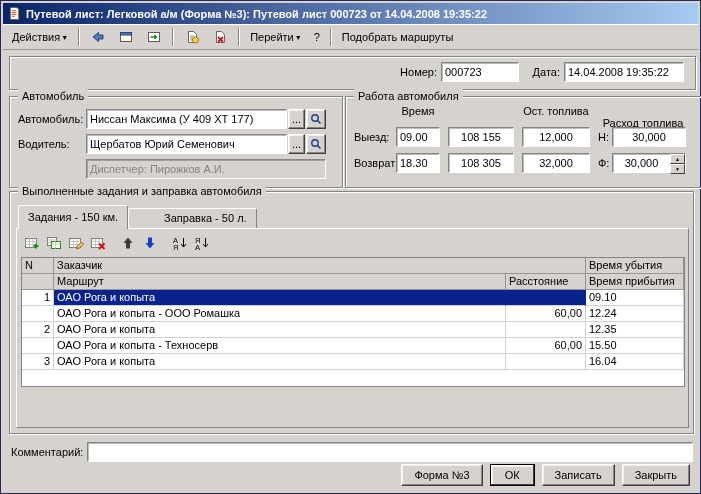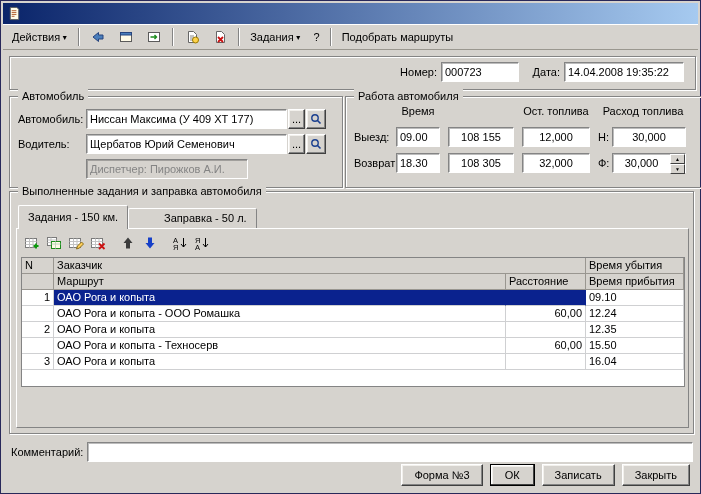--- a/index.html
+++ b/index.html
@@ -106,20 +106,21 @@
 </head>
 <body>
 
 <div class="window">
 
   <div class="titlebar">
     <svg class="title-icon" viewBox="0 0 16 16">
       <path d="M3.5 1.5h7l2 2v11h-9z" fill="#fffbe8" stroke="#5b5b5b"></path>
       <path d="M5 5h5M5 7h5M5 9h5M5 11h3" stroke="#b05a2a" stroke-width="1"></path>
     </svg>
+    <span>Путевой лист: Легковой а/м (Форма №3): Путевой лист 000723 от 14.04.2008 19:35:22</span>
   </div>
 
   <div class="toolbar">
     <button class="tb-btn">
       <span>Действия</span>
       <span class="caret">▼</span>
     </button>
     <span class="tb-sep"></span>
     <button class="tb-btn">
       <svg class="icon16" viewBox="0 0 16 16">
@@ -147,21 +148,21 @@
       </svg>
     </button>
     <button class="tb-btn">
       <svg class="icon16" viewBox="0 0 16 16">
         <path d="M4.5 2.5h5l3 3v8h-8z" fill="#fff" stroke="#666"></path>
         <path d="M6 8l5 5M11 8l-5 5" stroke="#cc1111" stroke-width="1.8"></path>
       </svg>
     </button>
     <span class="tb-sep"></span>
     <button class="tb-btn">
-      <span>Задания</span>
+      <span>Перейти</span>
       <span class="caret">▼</span>
     </button>
     <button class="tb-btn">
       <span>?</span>
     </button>
     <span class="tb-sep"></span>
     <button class="tb-btn">
       <span>Подобрать маршруты</span>
     </button>
   </div>
@@ -191,29 +192,29 @@
       <input class="inp" style="left: 76px; top: 37px; width: 201px;" value="Щербатов Юрий Семенович">
       <button class="mini-btn" style="left:278px; top:37px; width:17px;">
         <span>...</span>
       </button>
       <button class="mini-btn" style="left:296px; top:37px; width:20px;">
         <svg width="12" height="12" viewBox="0 0 12 12">
           <circle cx="5" cy="5" r="3.2" fill="none" stroke="#1a3f8f" stroke-width="1.4"></circle>
           <path d="M7.5 7.5l3 3" stroke="#1a3f8f" stroke-width="1.6"></path>
         </svg>
       </button>
-      <input class="inp disabled" style="left: 76px; top: 62px; width: 162px;" readonly="" value="Диспетчер: Пирожков А.И.">
+      <input class="inp disabled" style="left: 76px; top: 62px; width: 240px;" readonly="" value="Диспетчер: Пирожков А.И.">
     </div>
 
     <div class="etched" style="left:342px; top:46px; width:394px; height:92px;">
       <span class="legend">Работа автомобиля</span>
       <span class="wg-head" style="left:50px; top:8px; width:44px;">Время</span>
       <span class="wg-head" style="left:102px; top:8px; width:66px;margin-top:20px;">Спидометр</span>
       <span class="wg-head" style="left:172px; top:8px; width:76px;">Ост. топлива</span>
-      <span class="wg-head" style="left:252px; top:8px; width:90px;text-align:center;">Расход топлива</span>
+      <span class="wg-head" style="left:252px; top:20px; width:90px;text-align:center;">Расход топлива</span>
 
       <span class="lbl" style="left:8px; top:34px;">Выезд:</span>
       <input class="inp" style="left: 50px; top: 30px; width: 44px;" value="09.00">
       <input class="inp num" style="left: 102px; top: 30px; width: 66px;" value="108 155">
       <input class="inp num" style="left: 176px; top: 30px; width: 68px;" value="12,000">
       <span class="lbl" style="left:252px; top:34px;">Н:</span>
       <input class="inp num" style="left: 266px; top: 30px; width: 74px;" value="30,000">
 
       <span class="lbl" style="left:8px; top:60px;">Возврат:</span>
       <input class="inp" style="left: 50px; top: 56px; width: 44px;" value="18.30">

